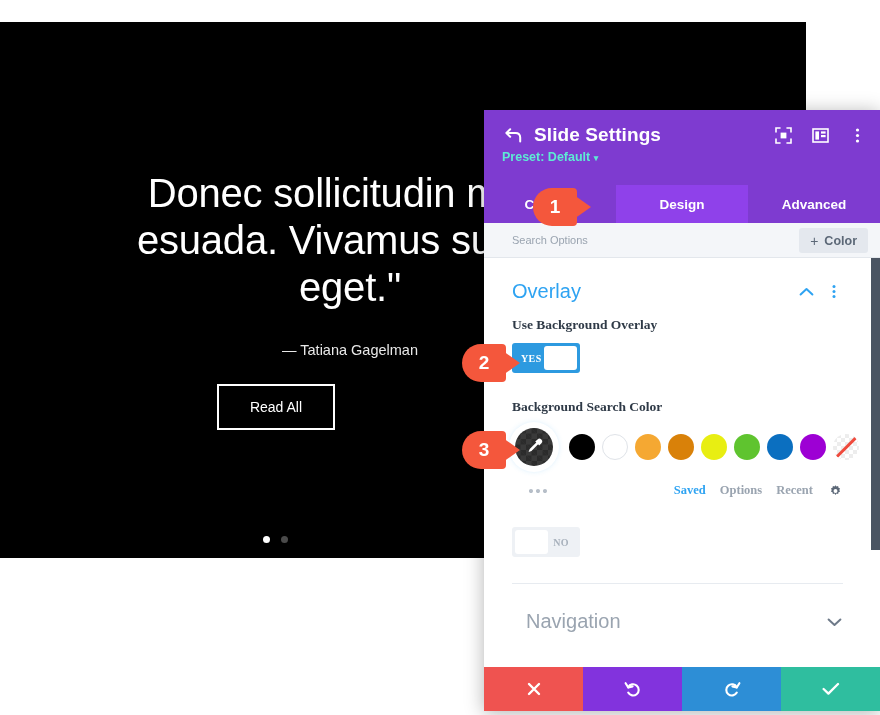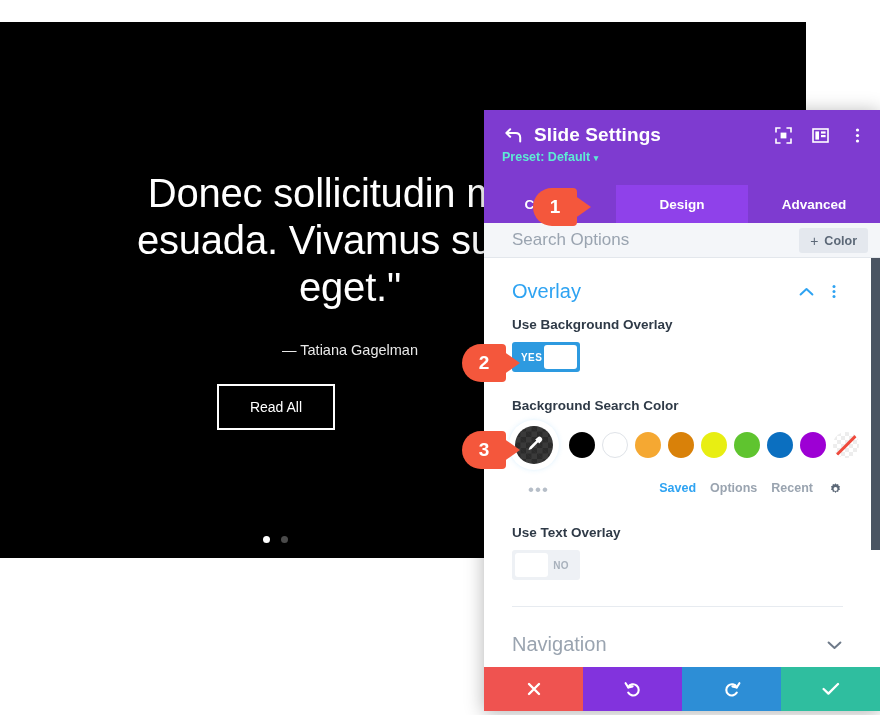--- a/index.html
+++ b/index.html
@@ -178,21 +178,21 @@
     border-bottom: 1px solid #e3e7ec;
     display: flex;
     align-items: center;
     padding-left: 28px;
     position: relative;
   }
   .search-input {
     border: none;
     background: transparent;
     outline: none;
-    font-size: 17px;
+    font-size: 11px;
     color: #4c5866;
     font-family: "Liberation Sans", sans-serif;
     width: 250px;
   }
   .search-input::placeholder { color: #9aa4b0; }
   .filter-btn {
     position: absolute;
     right: 12px; top: 5px;
     height: 25px;
     background: #e4e8ee;
@@ -278,21 +278,21 @@
   .toggle .knob {
     position: absolute;
     width: 33px; height: 24px;
     background: #ffffff;
     border-radius: 3px;
     top: 3px;
   }
   .toggle.on .knob { right: 3px; }
   .toggle.off .knob { left: 3px; }
 
-  .field-block { margin-bottom: 26px; }
+  .field-block { margin-bottom: 26px; font-family: Liberation Serif, serif; }
 
   
   .swatch-row {
     display: flex;
     align-items: center;
     gap: 7px;
     margin-bottom: 12px;
   }
   .swatch {
     width: 26px; height: 26px;
@@ -566,30 +566,29 @@
                 <svg width="15" height="15" viewBox="0 0 16 16">
                   <path d="M8 1.2 l1 1.5 l1.8 -0.5 l0.4 1.8 l1.7 0.8 l-0.9 1.6 l0.9 1.6 l-1.7 0.8 l-0.4 1.8 l-1.8 -0.5 l-1 1.5 l-1 -1.5 l-1.8 0.5 l-0.4 -1.8 l-1.7 -0.8 l0.9 -1.6 l-0.9 -1.6 l1.7 -0.8 l0.4 -1.8 l1.8 0.5 z" fill="#5c6877"></path>
                   <circle cx="8" cy="7.4" r="2.1" fill="#ffffff"></circle>
                 </svg>
               </span>
             </span>
           </div>
         </div>
 
         <div class="field-block">
-          <div class="field-label">Use Text Overlay</div>
           <div class="toggle off">
             <span class="knob"></span>
             <span class="txt">NO</span>
           </div>
         </div>
 
         <div class="sec-divider"></div>
 
-        <div class="sec-head" style="padding-top:26px;">
+        <div class="sec-head" style="padding-top:26px;margin-left:14px;">
           <span class="sec-title collapsed">Navigation</span>
           <span class="sec-ico grey">
             <svg width="15" height="10" viewBox="0 0 15 10">
               <path d="M1.6 2.5 L7.5 8 L13.4 2.5" stroke="#6e7a89" stroke-width="2" fill="none" stroke-linecap="round" stroke-linejoin="round"></path>
             </svg>
           </span>
         </div>
 
       </div>
 

